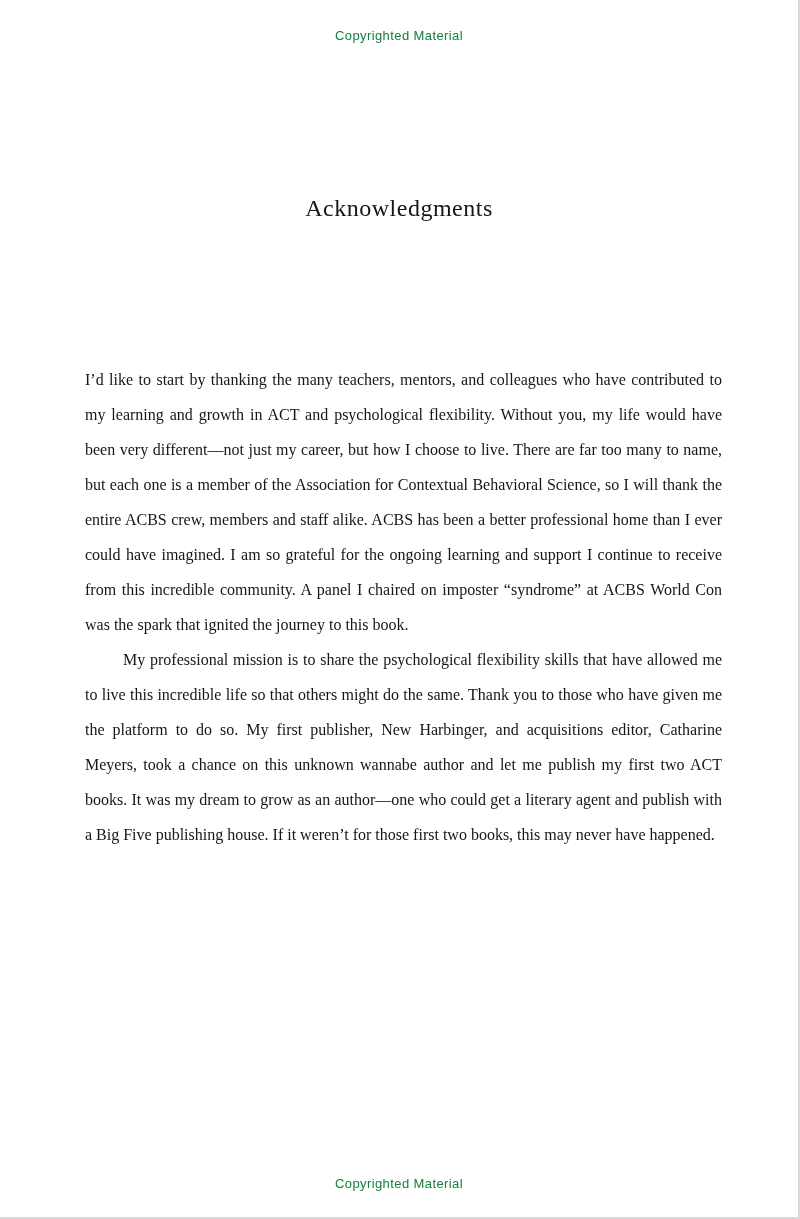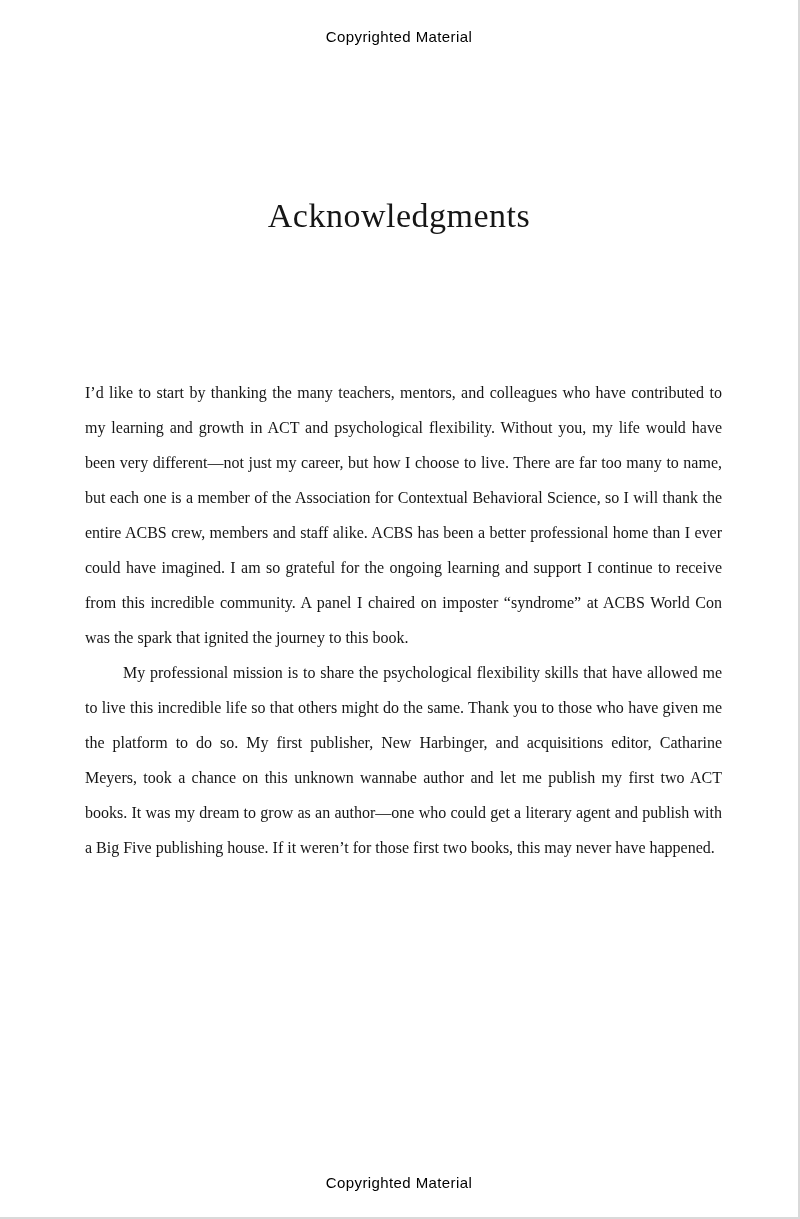--- a/index.html
+++ b/index.html
@@ -10,38 +10,38 @@
     box-sizing: border-box;
     border-right: 2px solid #d9d9d9;
     border-bottom: 2px solid #d9d9d9;
     position: relative;
     font-family: "Liberation Serif", serif;
     color: #1a1a1a;
     overflow: hidden;
   }
   .notice {
     font-family: "Liberation Sans", sans-serif;
-    color: #000000;
-    font-size: 15px;
+    color: #15803d;
+    font-size: 13px;
     letter-spacing: 0.4px;
     text-align: center;
   }
   .notice.top {
     padding-top: 28px;
   }
   .notice.bottom {
     position: absolute;
     left: 0;
     right: 0;
     bottom: 26px;
   }
   h1.page-title {
     font-family: "Liberation Serif", serif;
     font-weight: normal;
-    font-size: 34px;
+    font-size: 24px;
     letter-spacing: 0.5px;
     text-align: center;
     margin: 152px 0 16px 0;
     color: #161616;
   }
   .body-text {
     margin: 140px 76px 0 85px;
     font-size: 16px;
     line-height: 35px;
     text-align: justify;

